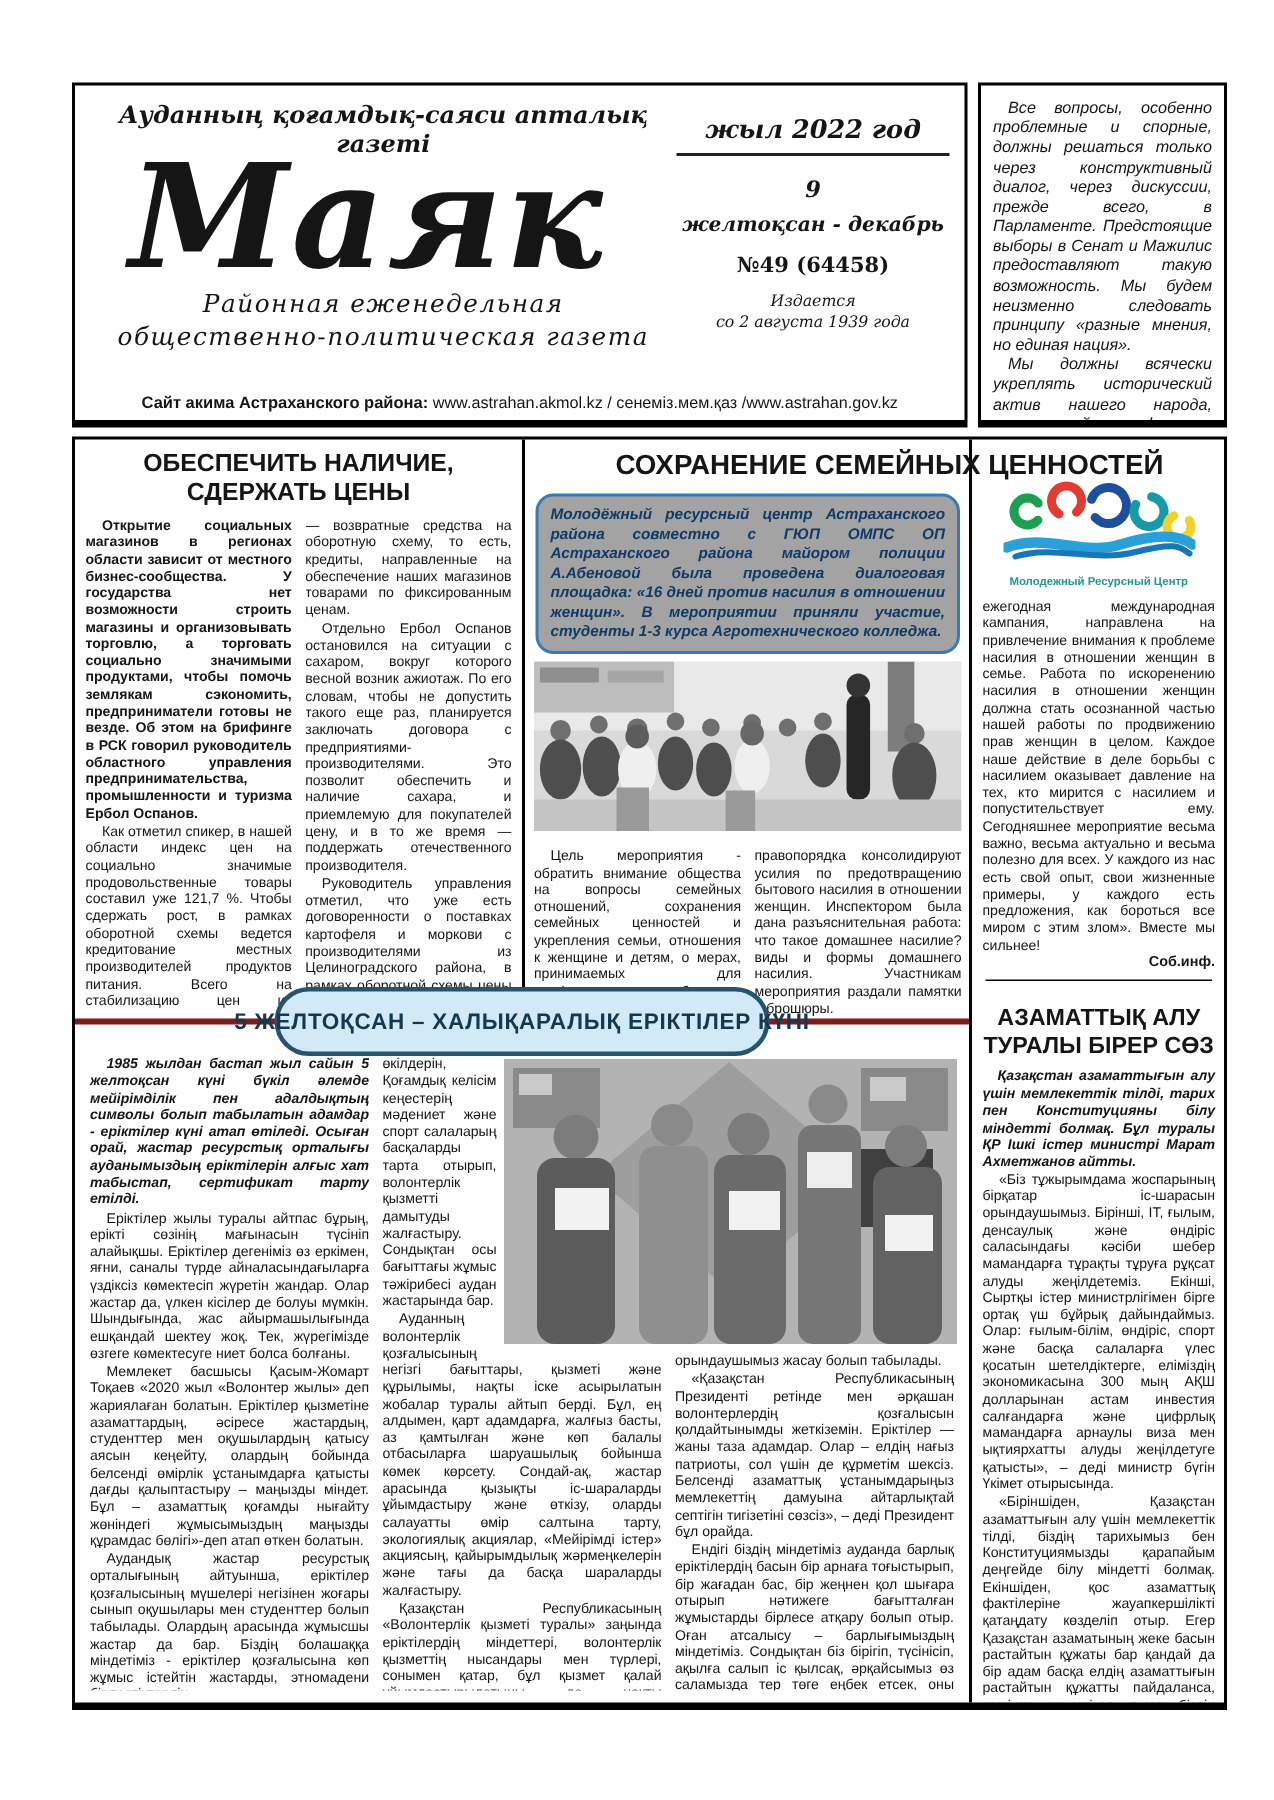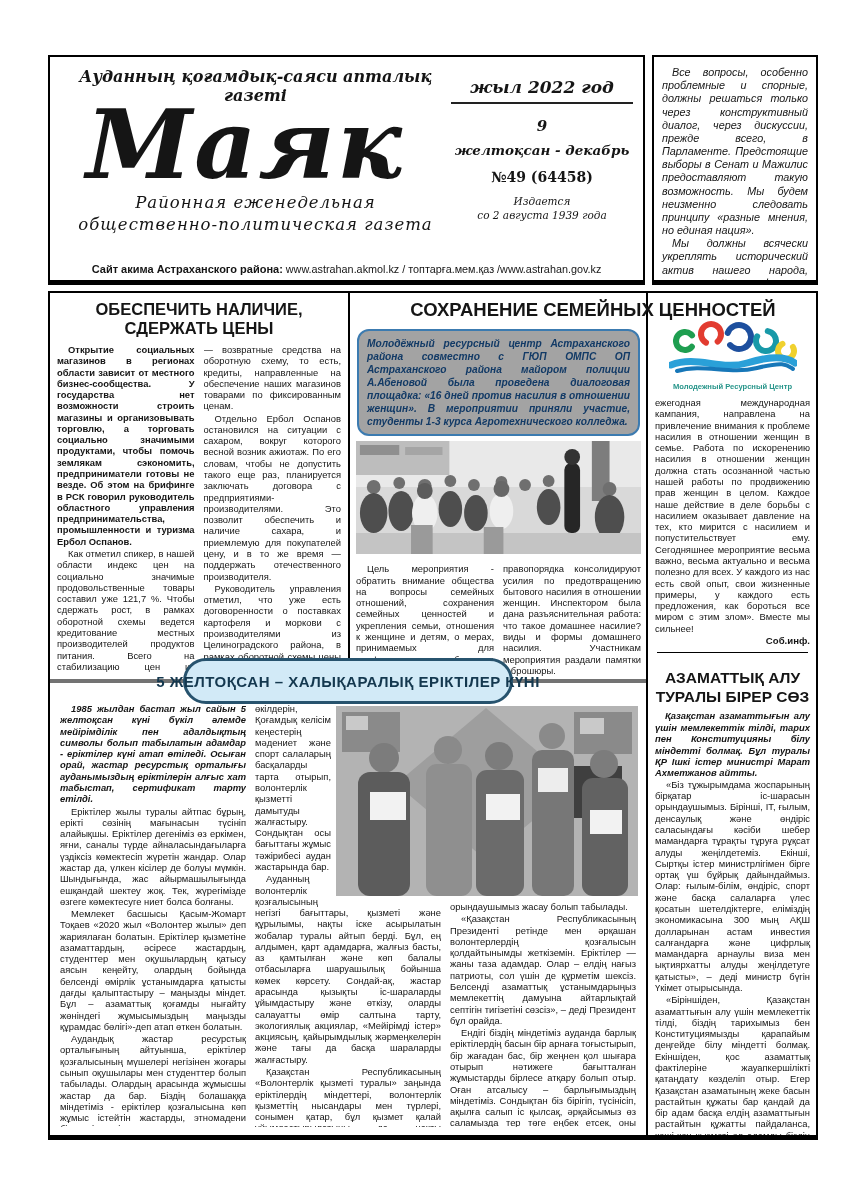--- a/index.html
+++ b/index.html
@@ -50,21 +50,21 @@
   .art2-main .cols2 > div { height:172px; }
 
   .rightstrip { grid-column:3; grid-row:1/4; border-left:2px solid #000; padding:26px 6px 3px 7px; overflow:hidden; }
   .logo-wrap { text-align:center; margin-bottom:6px; }
   .logo-caption { color:#27958a; font-weight:bold; font-size:7.6px; margin-top:1px; }
   .strip-rule { border:none; border-top:1.5px solid #000; margin:6px 2px 5px 2px; }
   .art4-title { font-weight:bold; font-size:15.5px; text-align:center; line-height:1.2; white-space:pre-line; margin:16px 0 4px 0; }
   .art4-lead { font-weight:bold; font-style:italic; font-size:9.4px; line-height:1.22; text-align:justify; text-indent:10px; }
 
   
-  .bottomleft { grid-column:1/3; grid-row:3; border-top:4px solid #737373; position:relative; padding:20px 10px 4px 10px; }
+  .bottomleft { grid-column:1/3; grid-row:3; border-top:4px solid #7f1d1d; position:relative; padding:20px 10px 4px 10px; }
   .banner { position:absolute; top:-25px; left:50%; transform:translateX(-50%); z-index:2;
             background:#d2eaf7; border:3px solid #27536e; border-radius:24px; height:46px; width:330px;
             display:flex; align-items:center; justify-content:center;
             font-weight:bold; font-size:15px; letter-spacing:0.5px; color:#14384f; white-space:nowrap; }
   .cols3 { display:flex; gap:9px; height:424px; }
   .cols3 > div { flex:1; overflow:hidden; }
   .photo2 { position:absolute; top:23px; right:8px; width:302px; height:190px; z-index:1; }
   .wrap-spacer { float:right; width:110px; height:196px; }
   .col3-pad { padding-top:198px; }
   .lead-kz { font-weight:bold; font-style:italic; }
@@ -87,21 +87,21 @@
           <div class="mh-year">жыл 2022 год</div>
           <div class="mh-day">9</div>
           <div class="mh-month">желтоқсан - декабрь</div>
           <div class="mh-issue">№49 (64458)</div>
           <div class="mh-pub">Издается
 со 2 августа 1939 года</div>
         </div>
       </div>
       <div class="mh-site">
         <b>Сайт акима Астраханского района:</b>
-        <span>www.astrahan.akmol.kz / топтарға.мем.қаз /www.astrahan.gov.kz</span>
+        <span>www.astrahan.akmol.kz / сенеміз.мем.қаз /www.astrahan.gov.kz</span>
       </div>
     </div>
 
     <div class="quote-box">
       <div class="q">Все вопросы, особенно проблемные и спорные, должны решаться только через конструктивный диалог, через дискуссии, прежде всего, в Парламенте. Предстоящие выборы в Сенат и Мажилис предоставляют такую возможность. Мы будем неизменно следовать принципу «разные мнения, но единая нация».</div>
       <div class="q">Мы должны всячески укреплять исторический актив нашего народа, выраженный в формуле «единство в многообразии».</div>
 
     </div>
   </div>
 

